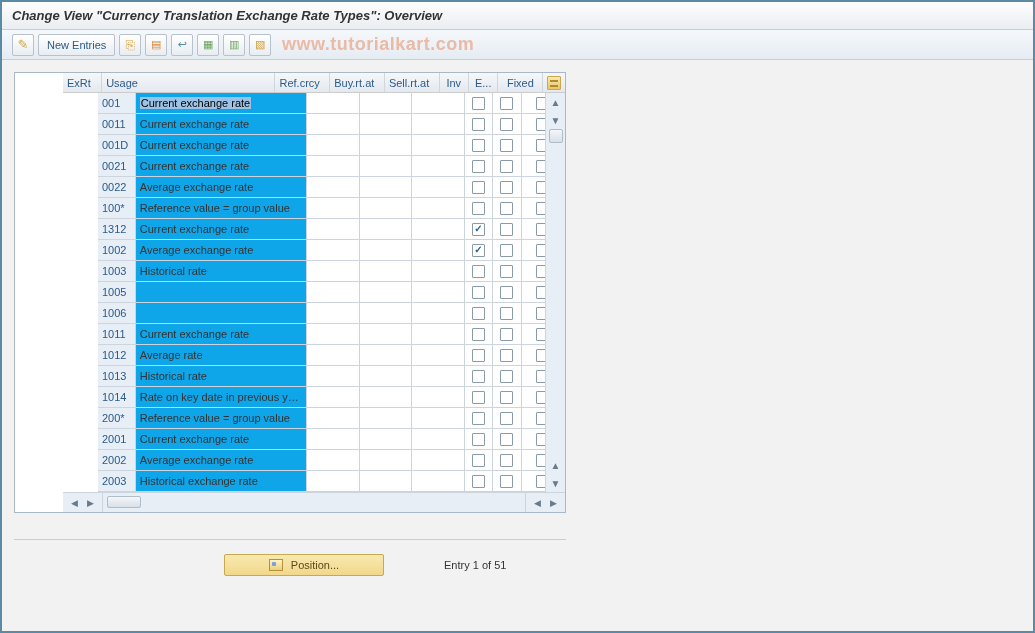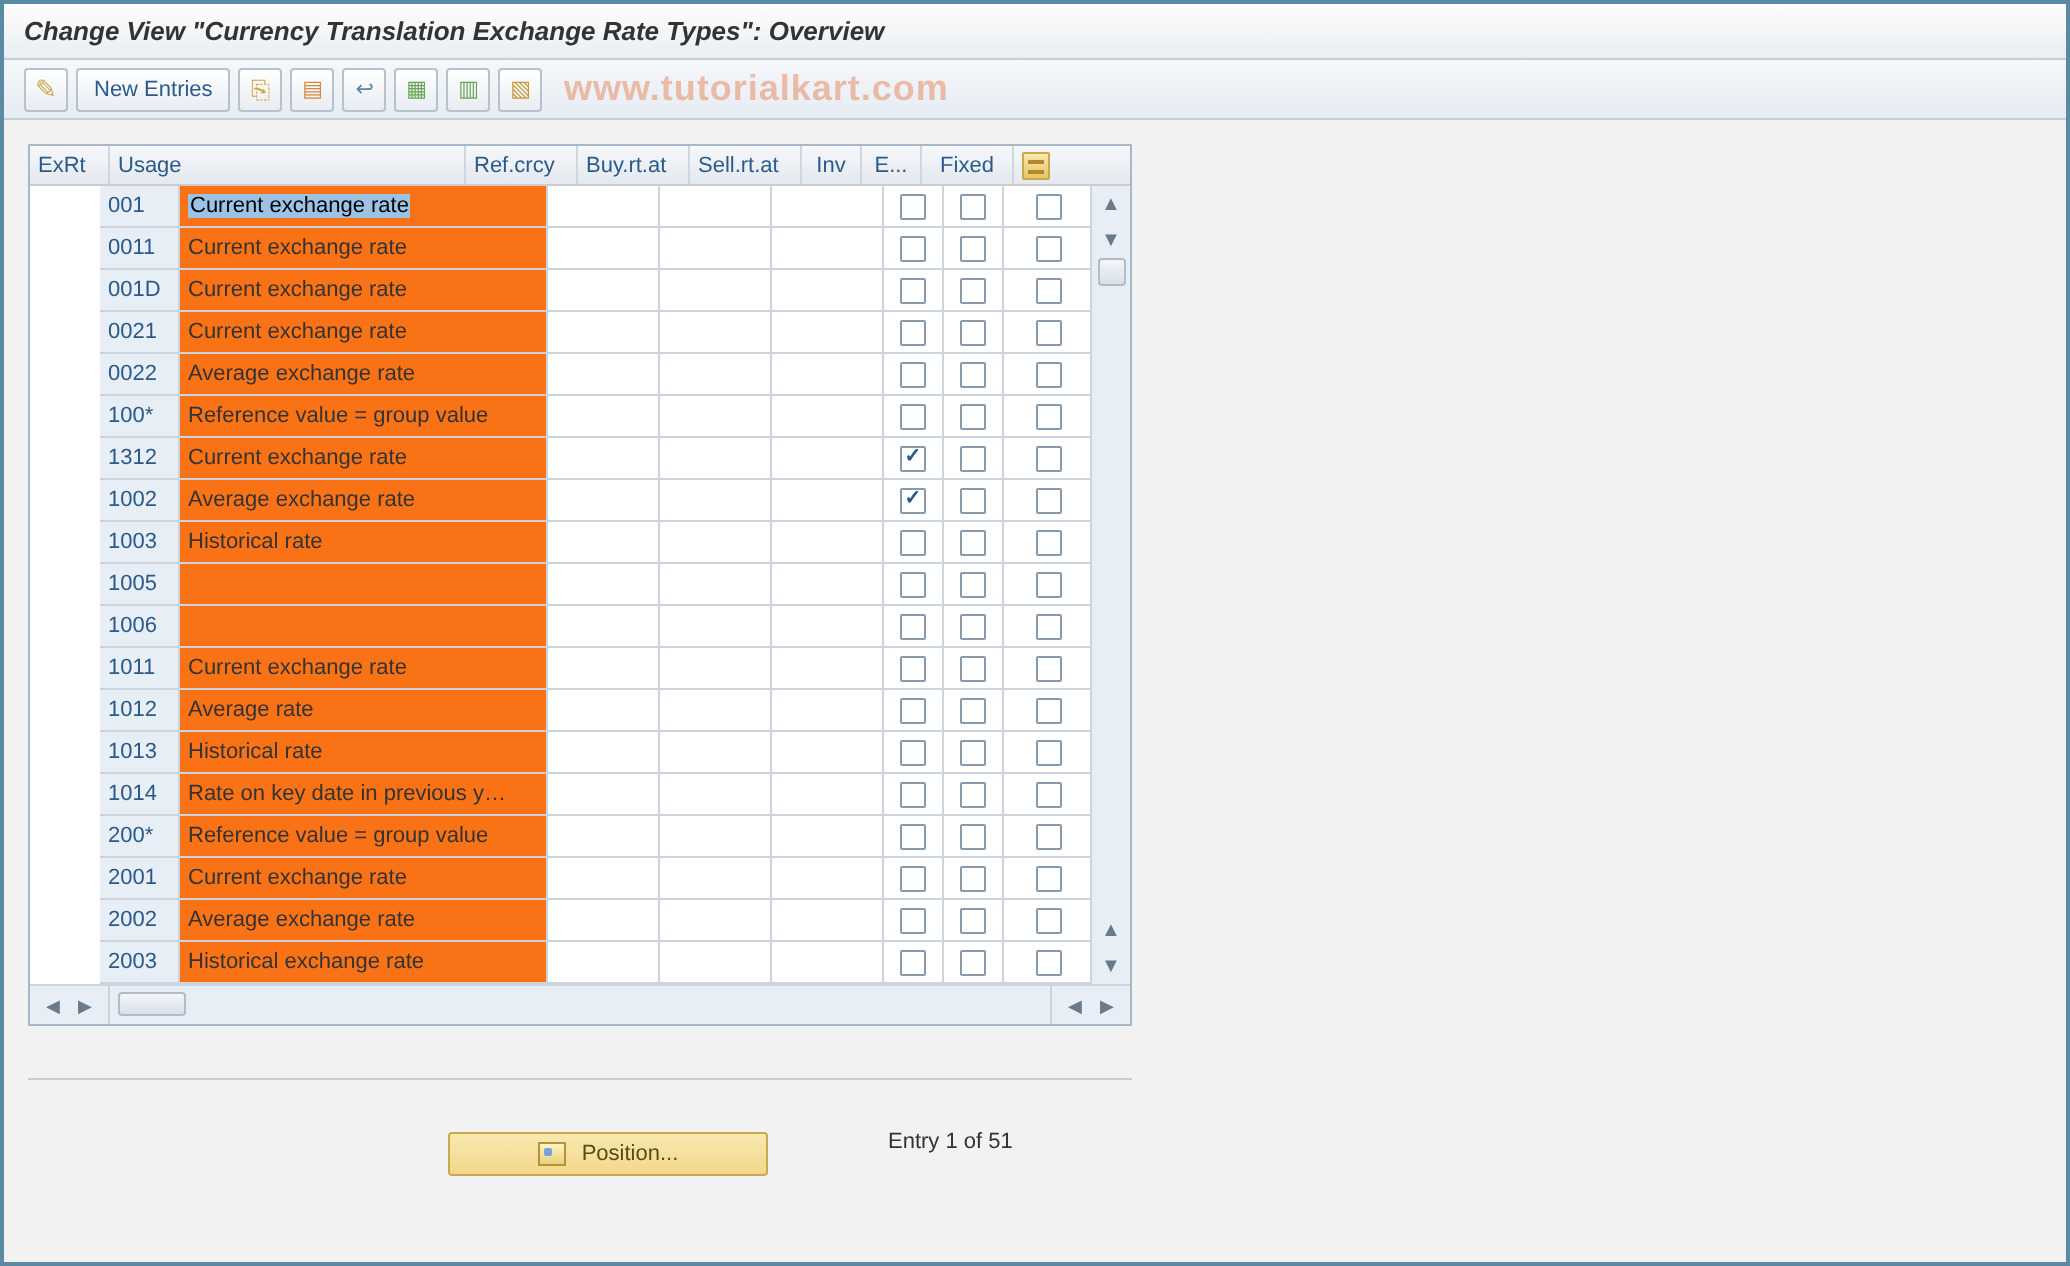--- a/index.html
+++ b/index.html
@@ -66,20 +66,21 @@
     pointer-events: none;
   }
   .main {
     padding: 12px;
   }
   .table-wrap {
     width: 552px;
     border: 1px solid #a9b8c6;
     background: #fff;
     position: relative;
+    padding-left: 48px;
   }
   .thead-row {
     display: flex;
     background: linear-gradient(to bottom, #f5f7fa, #e4e9ef);
     border-bottom: 1px solid #ccc;
     height: 20px;
   }
   .th {
     border-right: 1px solid #cfd6dd;
     padding: 2px 4px;
@@ -128,21 +129,21 @@
     display:flex;
     align-items:center;
   }
   .cell-exrt {
     width: 40px;
     background: #e7eef5;
     color:#2a5a8a;
   }
   .cell-usage {
     width: 184px;
-    background: #f97316;
+    background: #0ea5e9;
   }
   .row:first-child .cell-usage span {
     background:#9cc2e5;
     color:#000;
     padding:0 1px;
   }
   .cell-ref { width:56px; background:#fff;}
   .cell-buy { width:56px; background:#fff;}
   .cell-sell{ width:56px; background:#fff;}
   .cell-inv { width:30px; background:#fff; justify-content:center;}
@@ -176,21 +177,21 @@
     margin: 26px 0 14px 0;
     border:none;border-top:1px solid #c5cdd5;
     width: 552px;
   }
   .footer {
     display:flex;align-items:center;gap:60px;padding-left:210px;
   }
   .pos-btn{
     width:160px;height:22px;background:linear-gradient(to bottom,#f8e9b0,#f2d78a);
     border:1px solid #c9a94d;border-radius:2px;display:flex;align-items:center;justify-content:center;gap:8px;
-    color:#5a4a1a;cursor:pointer;margin-top:12px;
+    color:#5a4a1a;cursor:pointer;
   }
   .pos-icon{width:14px;height:12px;background:linear-gradient(to bottom,#fff3c4,#e9d17a);border:1px solid #b5923a;position:relative;}
   .pos-icon::before{content:"";position:absolute;left:2px;top:2px;width:4px;height:4px;background:#7aa0e4;border-radius:1px;}
   .status-text{color:#333;}
   
   .ico-magic{color:#c9a94d;font-size:13px;}
   .ico-copy{color:#d8a23c;font-size:12px;}
   .ico-save{color:#d68a3b;}
   .ico-back{color:#5b8aa5;}
   .ico-grid{color:#6aa55b;}

